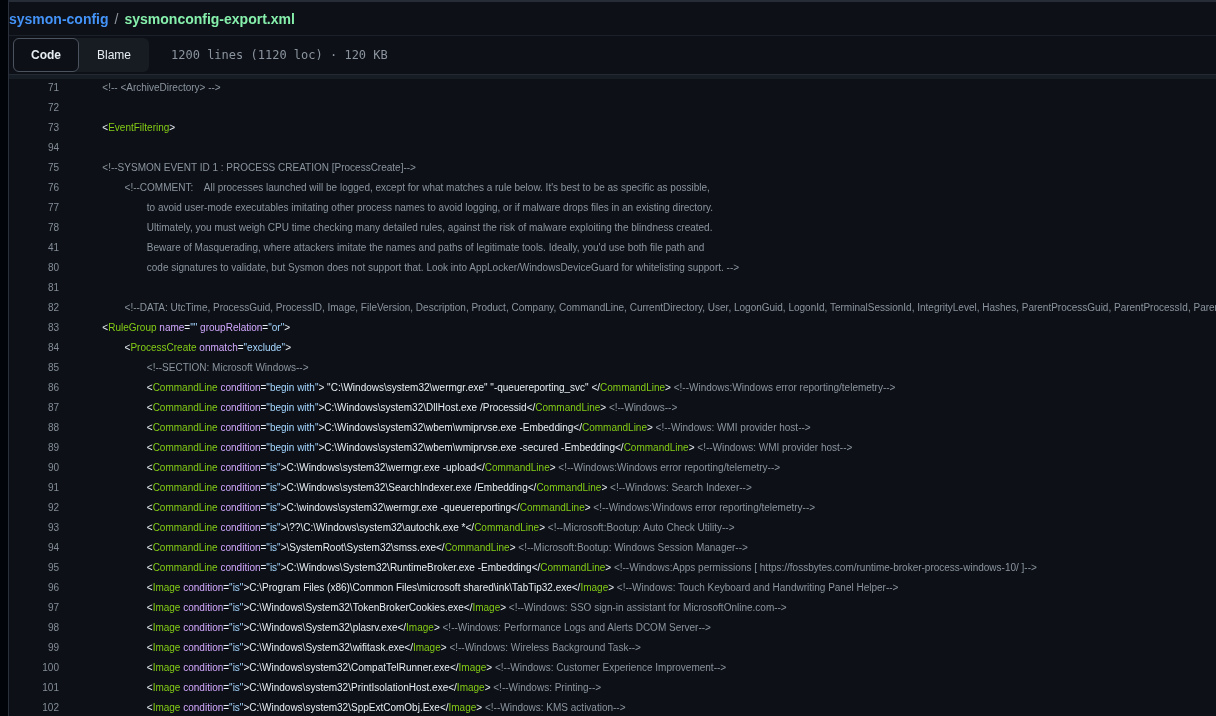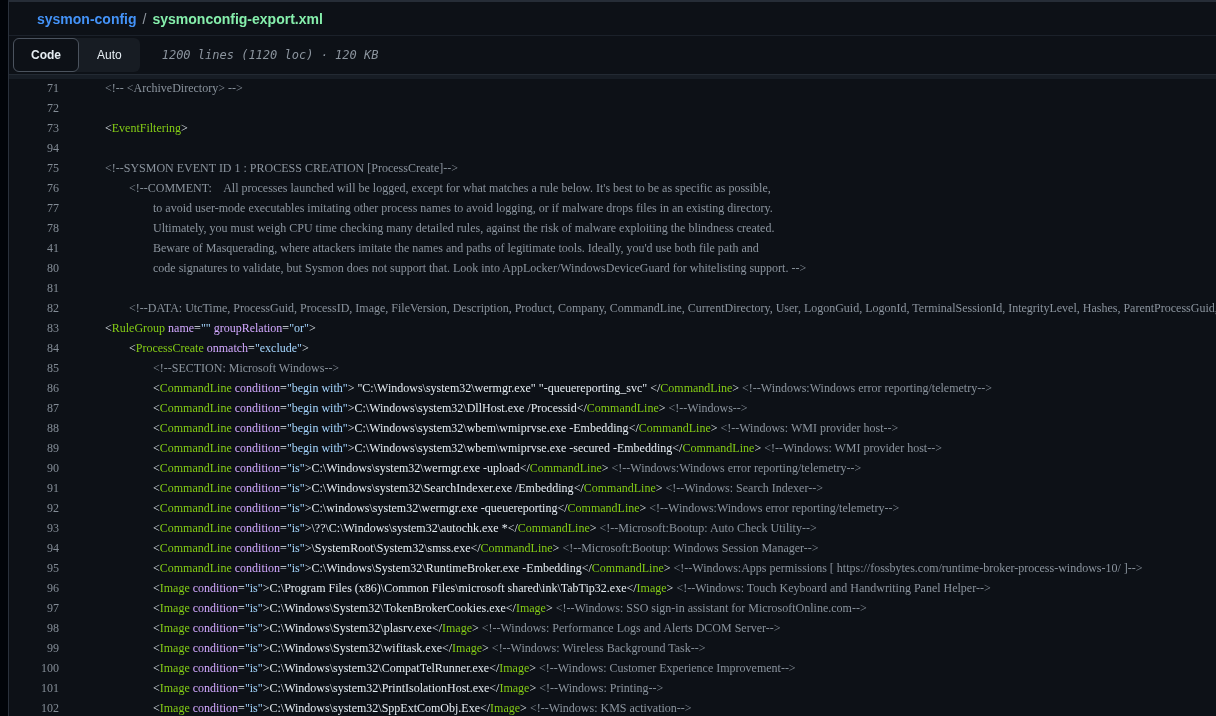--- a/index.html
+++ b/index.html
@@ -9,55 +9,54 @@
   .panel {
     position:absolute; left:8px; top:0; width:1208px; height:716px;
     background:#0d1117;
     border-left:1px solid #2a313c;
     border-top:2px solid #262d37;
   }
 
   
   .breadcrumb-bar {
     height:34px; display:flex; align-items:center;
-    padding-left:28px; font-size:14px;
+    padding-left:0; font-size:14px;
     border-bottom:1px solid #1b212a;
     background:#0d1117;
   }
   .crumb-repo { color:#4493f8; font-weight:700; cursor:pointer; }
   .crumb-sep  { color:#9198a1; margin:0 6px; font-weight:400; }
   .crumb-file { color:#86efac; font-weight:700; }
 
   
   .toolbar { height:38px; display:flex; align-items:center; padding-left:4px; background:#0d1117; }
   .seg { display:flex; background:#171c23; border-radius:6px; }
   .seg-btn {
     height:30px; padding:16px 17px; display:flex; align-items:center;
     font-size:12px; color:#e6edf3; border-radius:6px; cursor:pointer;
     border:1px solid transparent;
   }
   .seg-btn.active { background:#0d1117; border:1px solid #4b535e; font-weight:700; }
   .meta {
     color:#8b949e; font-size:12px; margin-left:22px;
     font-family:"DejaVu Sans Mono","Liberation Mono",monospace;
-    font-style:italic;
   }
 
   
   .band { height:5px; background:#171d25; border-top:1px solid #232a33; }
 
   
   .code-area {
     position:absolute; left:0; right:0; top:79px; bottom:0;
     overflow:hidden; background:#0d1117;
   }
   .code-inner { margin-top:-3px; }
   .code-row {
     display:flex; height:20px; line-height:20px;
-    font-family:Liberation Serif, serif; font-size:12px;
+    font-family:Liberation Sans, sans-serif; font-size:10px;
     white-space:pre;
   }
   .ln { flex:none; width:50px; text-align:right; color:#848d97; cursor:pointer; }
   .lc { margin-left:10px; white-space:pre; color:#e6edf3; }
 
   .tk-cm  { color:#8b949e; }
   .tk-tag { color:#84cc16; }
   .tk-attr{ color:#d2a8ff; }
   .tk-str { color:#a5d6ff; }
   .tk-pun { color:#e6edf3; }
@@ -70,21 +69,21 @@
 
   <div class="breadcrumb-bar">
     <span class="crumb-repo">sysmon-config</span>
     <span class="crumb-sep">/</span>
     <span class="crumb-file">sysmonconfig-export.xml</span>
   </div>
 
   <div class="toolbar">
     <div class="seg">
       <div class="seg-btn active">Code</div>
-      <div class="seg-btn">Auto</div>
+      <div class="seg-btn">Blame</div>
     </div>
     <div class="meta">1200 lines (1120 loc) · 120 KB</div>
   </div>
 
   <div class="band"></div>
 
   <div class="code-area">
     <div class="code-inner">
         <div class="code-row"><span class="ln">71</span><span class="lc">            <span class="tk-cm">&lt;!-- &lt;ArchiveDirectory&gt; --&gt;</span></span></div>
         <div class="code-row"><span class="ln">72</span><span class="lc"></span></div>

